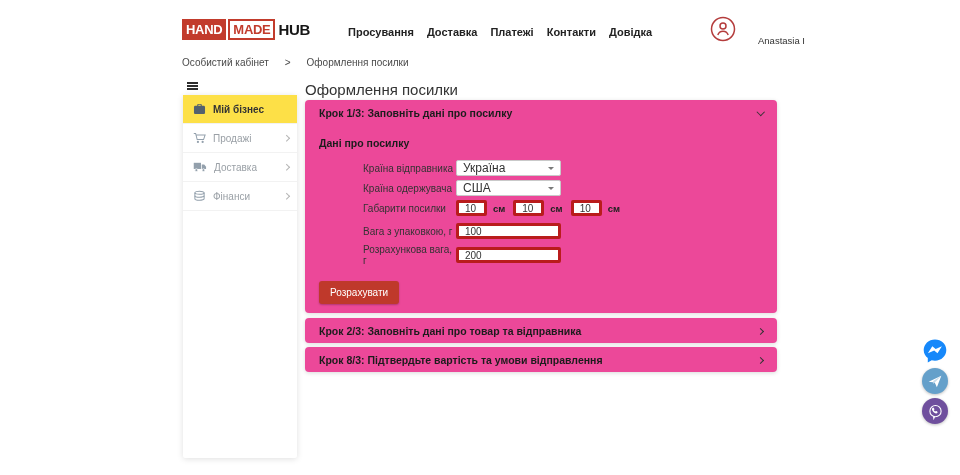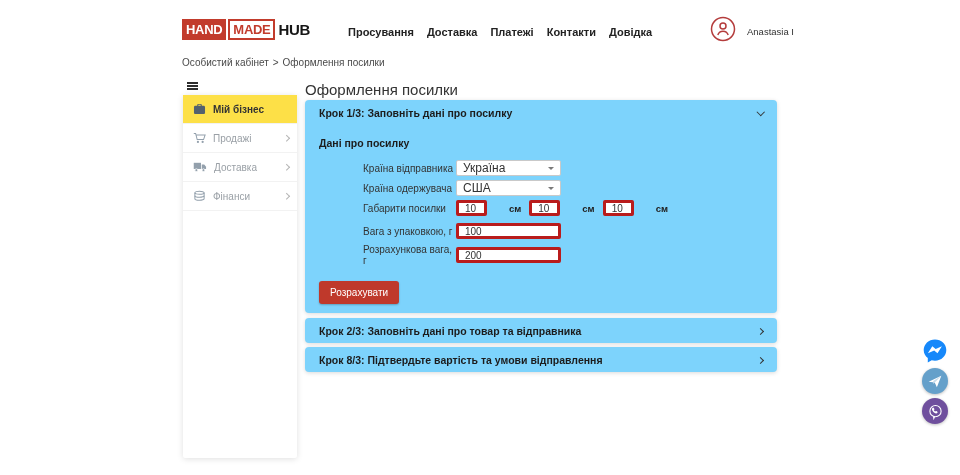--- a/index.html
+++ b/index.html
@@ -11,46 +11,46 @@
   .logo-hand { background:#c23b2c; color:#fff; font-weight:800; font-size:13px;
     display:flex; align-items:center; padding:0 4px; letter-spacing:-0.3px; }
   .logo-made { color:#c23b2c; border:2px solid #c23b2c; font-weight:800; font-size:13px;
     display:flex; align-items:center; padding:0 3px; margin-left:2px; letter-spacing:-0.3px;text-align:center; }
   .logo-hub { color:#161616; font-weight:800; font-size:15px; display:flex; align-items:center;
     margin-left:3px; letter-spacing:-0.3px; }
 
   .nav { position:absolute; left:348px; top:26px; display:flex; gap:13px; }
   .nav-item { font-size:11px; font-weight:600; color:#222; cursor:pointer; }
 
-  .user { position:absolute; left:710px; top:16px; display:flex; align-items:center; gap:11px; cursor:pointer; }
+  .user { position:absolute; left:710px; top:16px; display:flex; align-items:flex-end; gap:22px; cursor:pointer; }
   .user-name { font-size:9.5px; color:#333; }
 
   
-  .breadcrumb { position:absolute; left:182px; top:57px; font-size:10px; color:#4a4a4a; display:flex; gap:4px; }
+  .breadcrumb { position:absolute; left:182px; top:57px; font-size:10px; color:#4a4a4a; display:flex; gap:16px; }
   .breadcrumb .bc-link { cursor:pointer; }
 
   
   .menu-toggle { position:absolute; left:187px; top:82px; width:11px; height:8px; cursor:pointer; }
   .menu-toggle span { display:block; height:1.6px; background:#2d2d2d; margin-bottom:1.6px; }
 
   
   .sidebar { position:absolute; left:183px; top:95px; width:114px; height:363px; background:#fff;
     box-shadow:0 1px 6px rgba(0,0,0,0.13); border-radius:2px; }
   .sb-item { height:29px; padding:0 9px 0 10px; display:flex; align-items:center; gap:7px;
     font-size:10px; color:#9aa0a6; border-bottom:1px solid #f2f2f2; position:relative; cursor:pointer; }
   .sb-item svg { flex:none; color:#93a0ac; }
   .sb-item.active { color:#333; font-weight:bold; background:#fde047; }
   .sb-item.active svg { color:#53616e; }
   .sb-chev { position:absolute; right:9px; width:4.5px; height:4.5px;
     border-right:1.4px solid #b6b6b6; border-bottom:1.4px solid #b6b6b6; transform:rotate(-45deg); }
 
   
   .page-title { position:absolute; left:305px; top:81px; font-size:15px; color:#333; }
 
-  .card { position:absolute; left:305px; width:472px; background:#7dd3fc; border-radius:4px;
+  .card { position:absolute; left:305px; width:472px; background:#ec4899; border-radius:4px;
     box-shadow:0 1px 4px rgba(0,0,0,0.15); }
   #step1-card { top:100px; height:213px; }
   #step2-card { top:318px; height:25px; }
   #step3-card { top:347px; height:25px; }
 
   .step-head { height:26px; padding:0 14px; display:flex; align-items:center;
     justify-content:space-between; cursor:pointer; }
   .step-label { font-size:10.5px; font-weight:bold; color:#1c1c1c; }
   .chev-down { width:5.5px; height:5.5px; border-right:1.6px solid #333; border-bottom:1.6px solid #333;
     transform:rotate(45deg); margin-top:-3px; }
@@ -63,21 +63,21 @@
   .flabel { width:93px; font-size:10px; color:#333; flex:none; }
   .select { width:105px; height:16px; border:1px solid #c9c9c9; border-radius:2px; background:#fff;
     display:flex; align-items:center; justify-content:space-between; padding:0 6px;
     font-size:12px; color:#333; cursor:pointer; }
   .select-arrow { width:0; height:0; border-left:3px solid transparent; border-right:3px solid transparent;
     border-top:3.5px solid #7a7a7a; }
   input { font-family:"Liberation Sans", sans-serif; font-size:10px; color:#333;
     border:3px solid #b91c1c; border-radius:2px; height:16px; padding:0 6px; outline:none; }
   .dim-input { width:31px; }
   .wide-input { width:105px; }
-  .unit { font-size:9.5px; font-weight:bold; color:#222; margin:0 8px 0 22px; }
+  .unit { font-size:9.5px; font-weight:bold; color:#222; margin:0 8px 0 6px; }
   .row-dims { margin-bottom:7px; }
   .row-weight { margin-bottom:5px; }
   .calc-btn { margin-top:10px; background:#bf392b; color:#fff; border:none; border-radius:3px;
     font-family:"Liberation Sans", sans-serif; font-size:10px; padding:6px 11px; cursor:pointer;
     box-shadow:0 1px 2px rgba(0,0,0,0.25); }
 
   
   .social { position:absolute; left:922px; top:338px; display:flex; flex-direction:column; gap:4px; }
   .soc { width:26px; height:26px; border-radius:50%; display:flex; align-items:center;
     justify-content:center; cursor:pointer; box-shadow:0 1px 3px rgba(0,0,0,0.25); }

